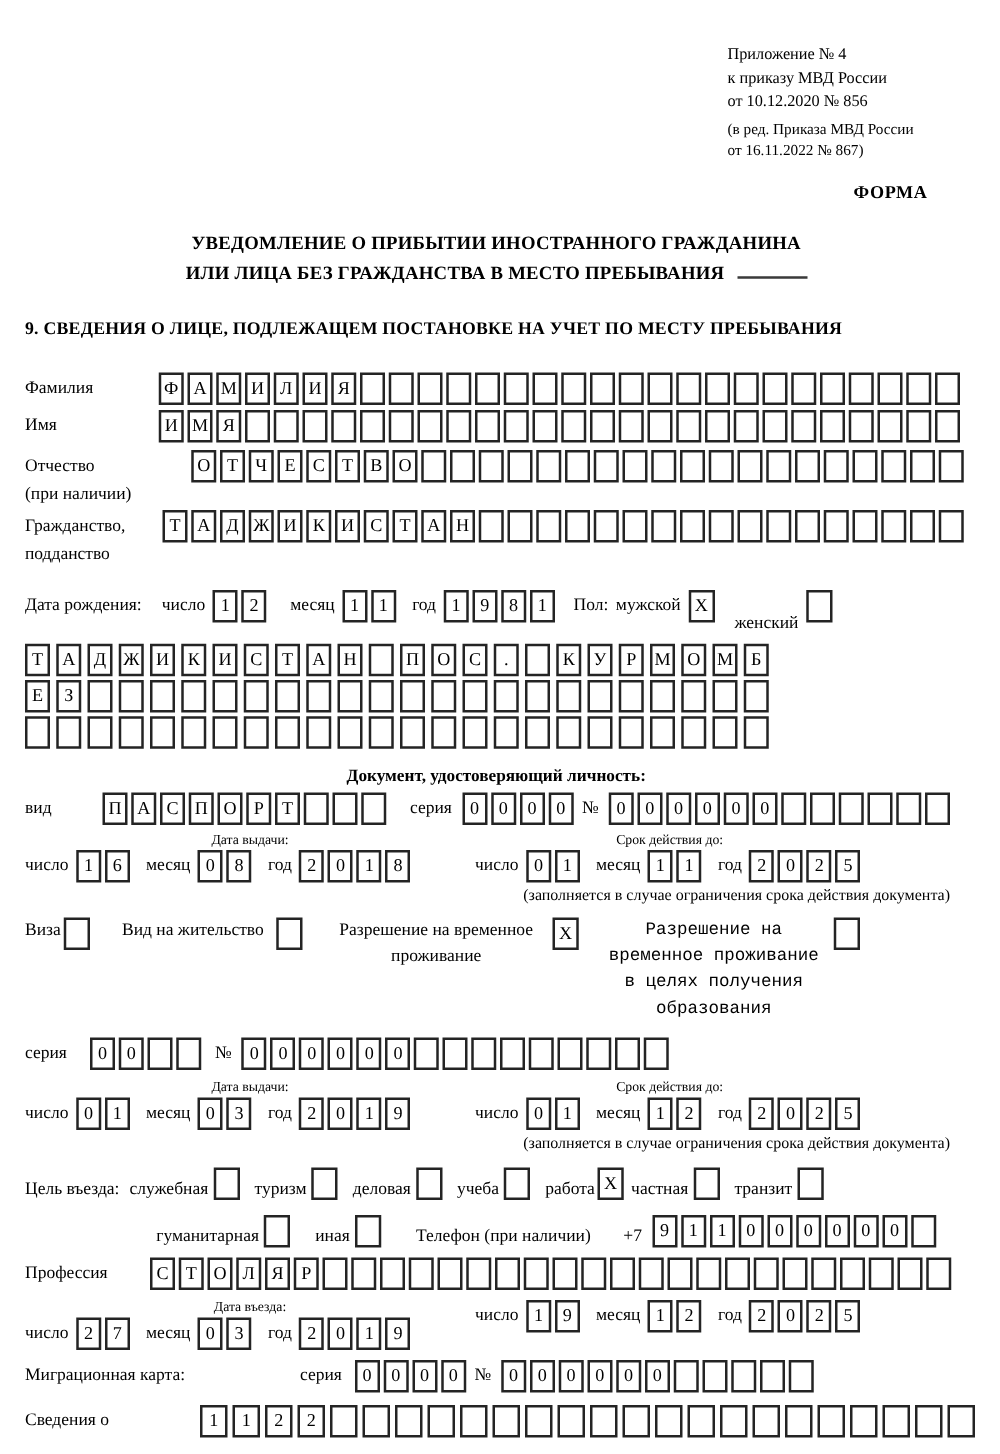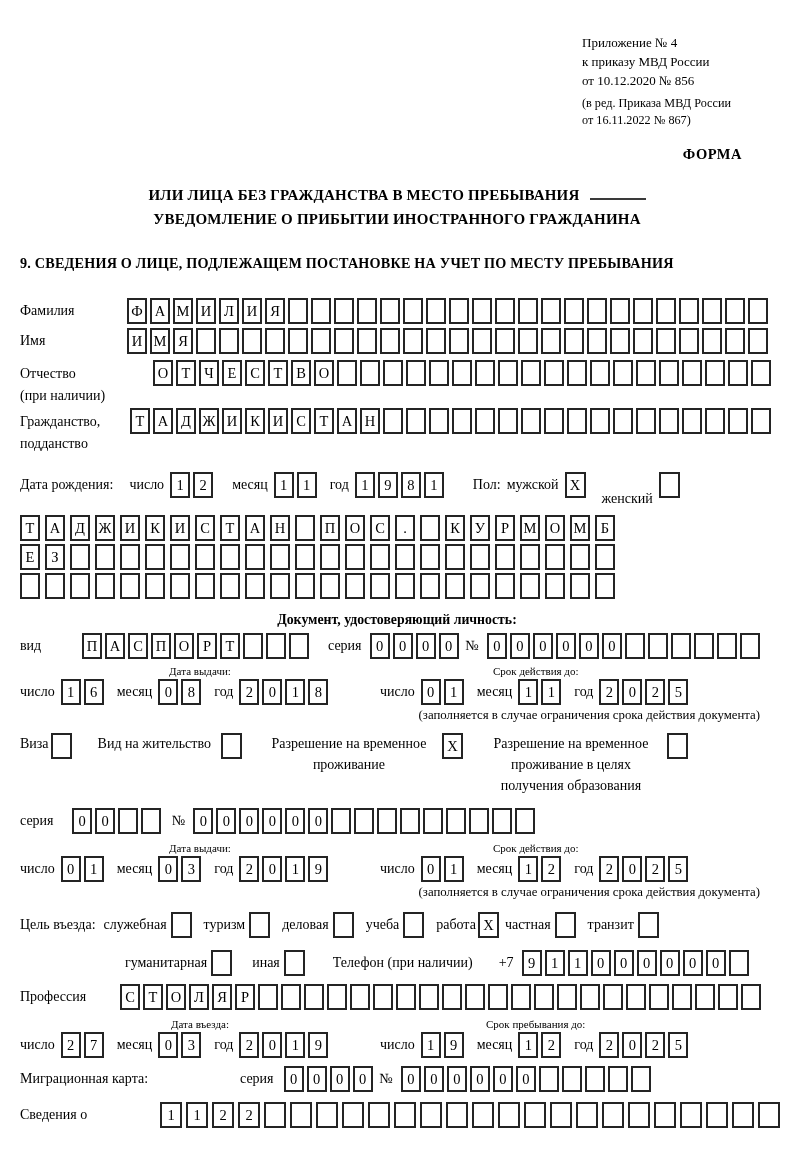--- a/index.html
+++ b/index.html
@@ -62,23 +62,23 @@
   .date-col .date-heading { text-align: center; font-size: 11px; margin-bottom: 2px; }
   .date-col .date-fields { display: flex; align-items: center; white-space: nowrap; }
   .note { text-align: right; font-size: 12.8px; margin-top: 3px; padding-right: 14px; }
 
   .intro { margin-top: 14px; line-height: 1.7; font-size: 14.2px; }
 
   .options-row { display: flex; align-items: flex-start; margin-top: 10px; }
   .opt { display: flex; align-items: flex-start; margin-right: 14px; }
   .opt .opt-label { margin-right: 10px; padding-top: 3px; }
   .opt .opt-label.wrap { width: 166px; text-align: center; white-space: normal; line-height: 1.5; padding-top: 0; }
-  .opt .opt-label.wrap2 { width: 172px; }
-
-  .purpose-row { display: flex; align-items: center; margin-top: 12px; white-space: nowrap; }
+  .opt .opt-label.wrap2 { width: 172px; font-family: Liberation Mono, monospace; }
+
+  .purpose-row { display: flex; align-items: flex-end; margin-top: 12px; white-space: nowrap; }
   .purpose-row .p-label { margin-right: 8px; }
   .purpose-row .checkbox { margin-right: 12px; margin-left: 4px; }
   .indent105 { padding-left: 105px; }
 
   .lr-wrap { display: flex; margin-top: 10px; }
   .lr-labels { width: 140px; flex: 0 0 auto; line-height: 1.55; padding-top: 2px; }
   .lr-grids .cellsline { margin-bottom: 5px; }
 </style>
 </head>
 <body>
@@ -88,22 +88,22 @@
   <div class="header-right">
     <div>Приложение № 4</div>
     <div>к приказу МВД России</div>
     <div>от 10.12.2020 № 856</div>
     <div class="edition first">(в ред. Приказа МВД России</div>
     <div class="edition">от 16.11.2022 № 867)</div>
   </div>
   <div class="forma">ФОРМА</div>
 
   <div class="title">
+    <div>УВЕДОМЛЕНИЕ О ПРИБЫТИИ ИНОСТРАННОГО ГРАЖДАНИНА</div>
     <div><span>ИЛИ ЛИЦА БЕЗ ГРАЖДАНСТВА В МЕСТО ПРЕБЫВАНИЯ</span><span class="blank-line"></span></div>
-    <div>УВЕДОМЛЕНИЕ О ПРИБЫТИИ ИНОСТРАННОГО ГРАЖДАНИНА</div>
   </div>
 
   <div class="section-heading">9. СВЕДЕНИЯ О ЛИЦЕ, ПОДЛЕЖАЩЕМ ПОСТАНОВКЕ НА УЧЕТ ПО МЕСТУ ПРЕБЫВАНИЯ</div>
 
   <div class="cellrow mt26">
     <span class="flabel w107">Фамилия</span>
     <span class="cells">
         <span class="cell">Ф</span>
         <span class="cell">А</span>
         <span class="cell">М</span>
@@ -254,21 +254,21 @@
         <span class="cell">1</span>
         <span class="cell">1</span>
       </span>
     <span class="dlabel" style="margin-left:4px;">год</span>
     <span class="cells">
         <span class="cell">1</span>
         <span class="cell">9</span>
         <span class="cell">8</span>
         <span class="cell">1</span>
       </span>
-    <span style="margin-left:20px;">Пол:</span>
+    <span style="margin-left:6px;">Пол:</span>
     <span>мужской</span>
     <span class="checkbox">X</span>
     <span style="margin-left:10px;margin-top:28px;">женский</span>
     <span class="checkbox"></span>
   </div>
 
   <div class="bp-wrap">
     <div class="bp-grids">
       <div class="cellsline"><span class="cells gap5">
             <span class="cell">Т</span>
@@ -624,21 +624,20 @@
         <span class="dlabel">год</span>
         <span class="cells">
             <span class="cell">2</span>
             <span class="cell">0</span>
             <span class="cell">1</span>
             <span class="cell">9</span>
           </span>
       </div>
     </div>
     <div class="date-col">
-      <div class="date-heading">Срок пребывания до:</div>
       <div class="date-fields">
         <span class="dlabel first">число</span>
         <span class="cells">
             <span class="cell">1</span>
             <span class="cell">9</span>
           </span>
         <span class="dlabel">месяц</span>
         <span class="cells">
             <span class="cell">1</span>
             <span class="cell">2</span>

